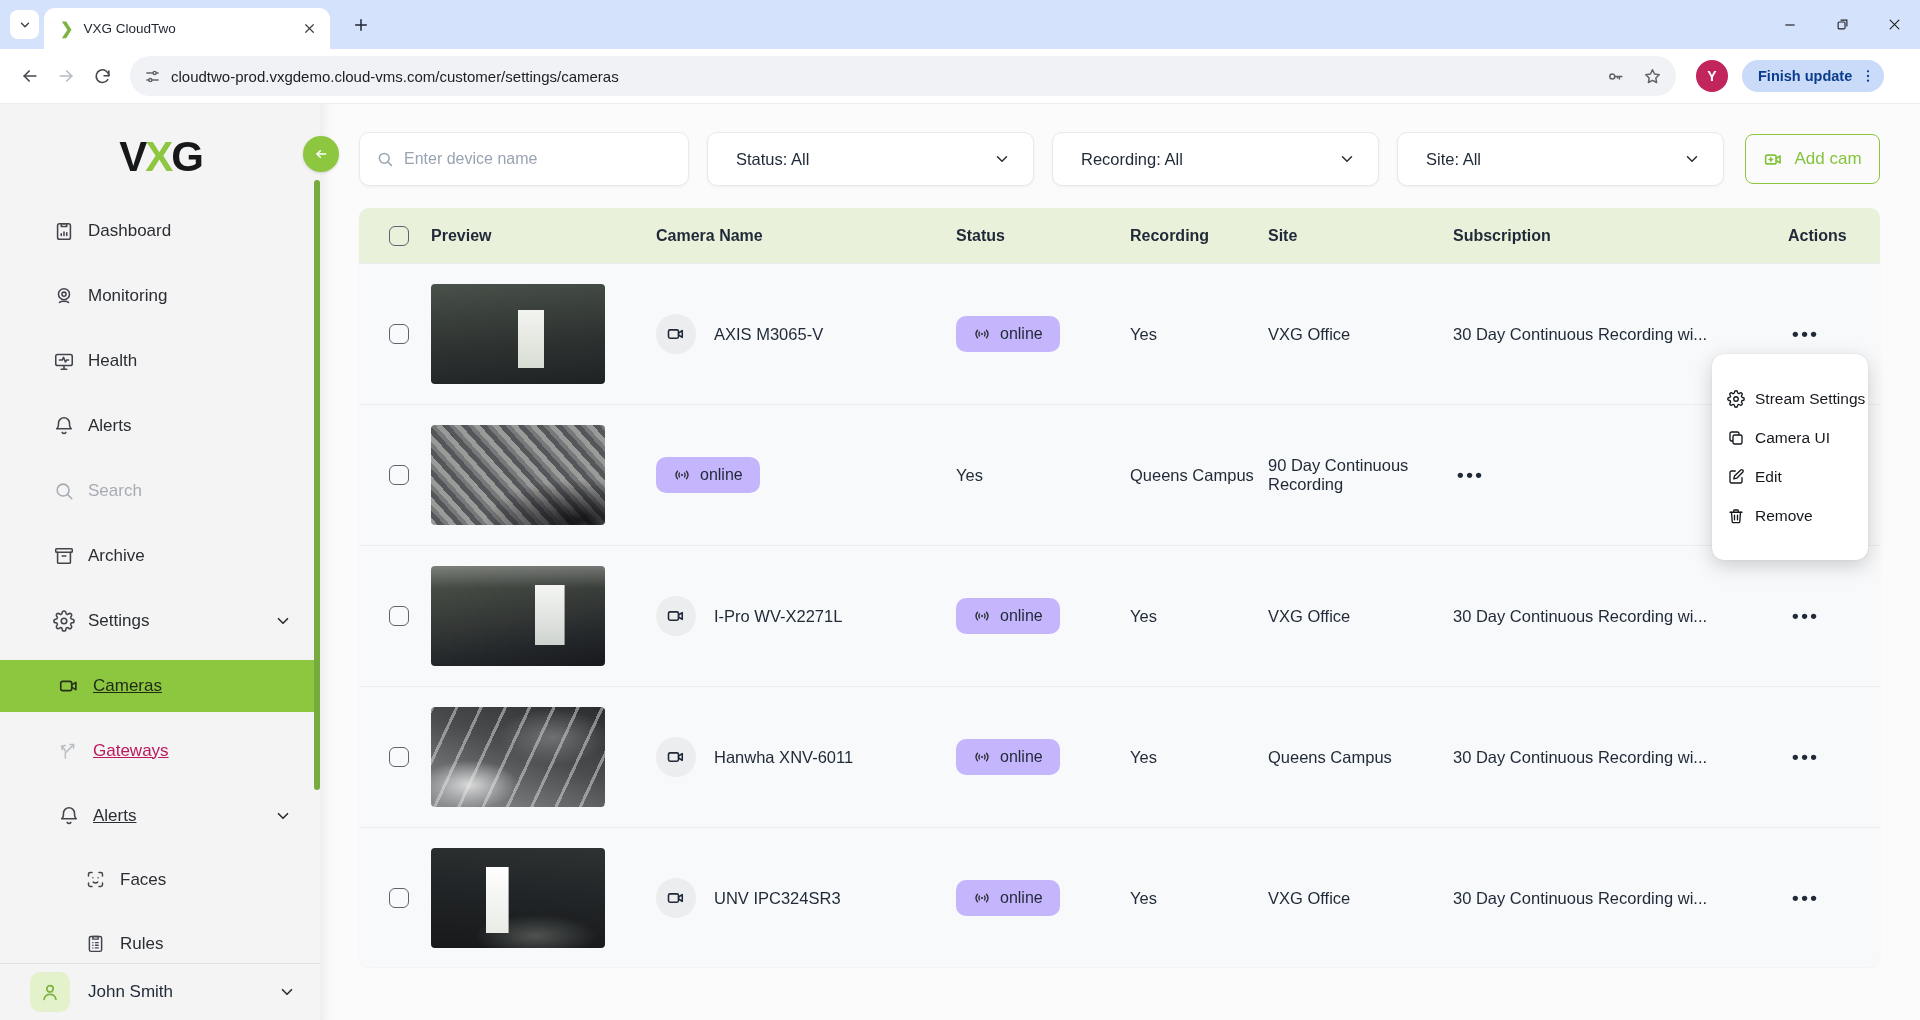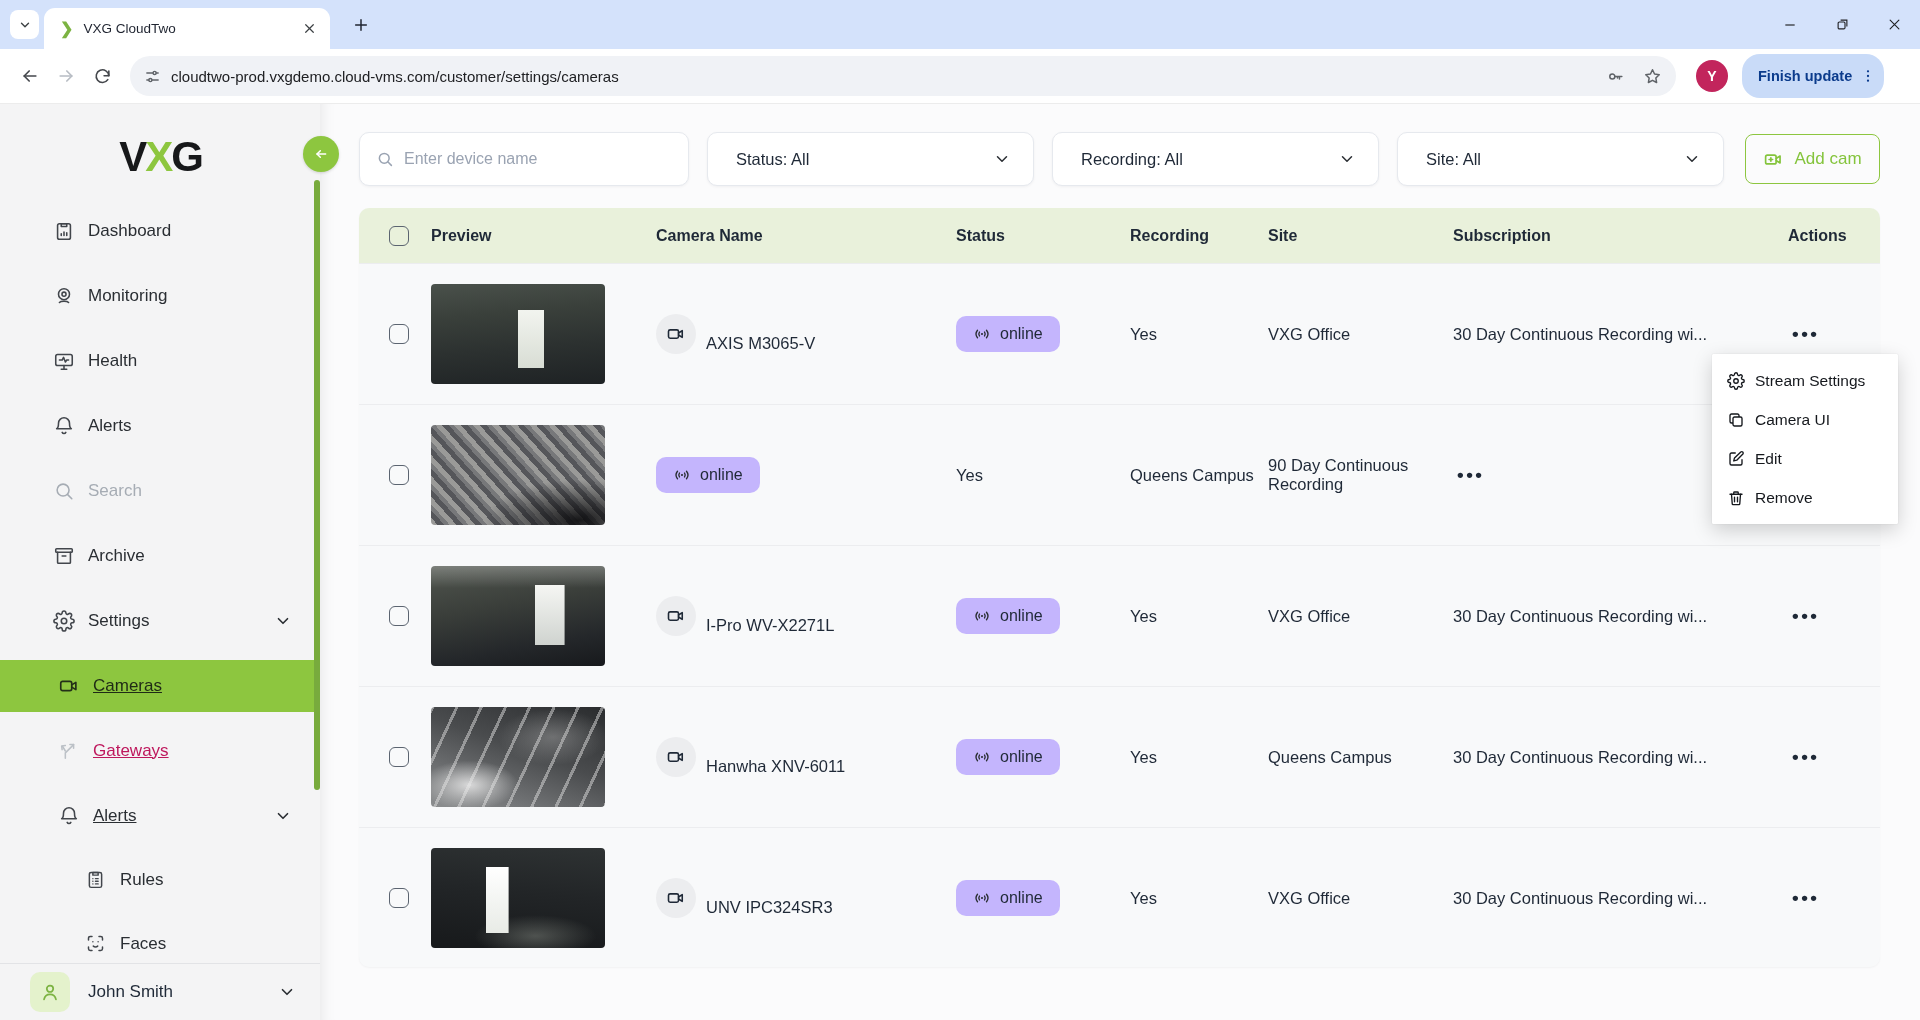--- a/index.html
+++ b/index.html
@@ -26,21 +26,21 @@
     align-items:center; padding:0 12px; border-bottom:1px solid #ececec; }
   .nav-btn { width:36px; height:36px; display:flex; align-items:center; justify-content:center; border-radius:50%; color:#44474c; cursor:pointer; }
   .nav-btn.disabled { color:#b7bcc3; }
   .omnibox { margin-left:10px; height:40px; width:1546px; background:#F0F2F6; border-radius:20px;
     display:flex; align-items:center; padding:0 14px; }
   .omni-tune { color:#5f6368; margin-right:10px; }
   .omni-url { font-size:15px; color:#202124; flex:1; white-space:nowrap; overflow:hidden; }
   .omni-icon { color:#5f6368; margin-left:18px; cursor:pointer; }
   .profile-avatar { width:32px; height:32px; border-radius:50%; margin-left:20px; display:flex; align-items:center;
     justify-content:center; color:#fff; font-size:14px; font-weight:700; cursor:pointer; }
-  .update-pill { margin-left:14px; height:44px; border-radius:18px; background:#C9DBF8; display:flex; align-items:center;
+  .update-pill { margin-left:14px; height:32px; border-radius:18px; background:#C9DBF8; display:flex; align-items:center;
     padding:0 8px 0 16px; cursor:pointer; }
   .update-label { font-size:14.5px; font-weight:600; color:#0B3B8C; }
   .kebab { color:#0B3B8C; margin-left:8px; }
 
   
   .sidebar { position:absolute; left:0; top:104px; width:320px; height:916px; background:#F4F4F5; z-index:2; }
   .logo { height:96px; display:flex; align-items:center; justify-content:center; font-size:42px; font-weight:800;
     letter-spacing:-3px; color:#17181a; padding-top:10px; }
   .logo .lx { color:#8DC63F; margin:0 1px; }
   .collapse-btn { position:absolute; left:303px; top:136px; width:36px; height:36px; border-radius:50%;
@@ -83,21 +83,21 @@
     gap:10px; cursor:pointer; background:transparent; }
 
   .table-card { position:absolute; top:104px; left:39px; width:1521px; height:759px; background:#F8F9FA;
     border-radius:10px; overflow:hidden; box-shadow:0 1px 2px rgba(0,0,0,.04); }
   .trow { display:grid; grid-template-columns:72px 225px 300px 174px 138px 185px 335px 92px; align-items:center; }
   .thead { height:55px; background:#E9F1DB; font-weight:700; font-size:16px; color:#1F2937; }
   .tbody-row { height:141px; border-top:1px solid #ECEDEF; font-size:16.5px; color:#1F2937; }
   .cell-check { padding-left:30px; }
   .checkbox { width:20px; height:20px; border:1.5px solid #5B6470; border-radius:6px; background:transparent; cursor:pointer; }
   .thumb { width:174px; height:100px; border-radius:4px; cursor:pointer; }
-  .cam-cell { display:flex; align-items:flex-end; gap:10px; }
+  .cam-cell { display:flex; align-items:center; gap:18px; }
   .cam-circle { width:40px; height:40px; border-radius:50%; background:#ECEDEF; color:#1F2937;
     display:flex; align-items:center; justify-content:center; flex:0 0 40px; }
   .cam-name { max-width:170px; line-height:1.25; }
   .badge { display:inline-flex; align-items:center; gap:9px; background:#c4b5fd; border-radius:10px;
     padding:9px 17px; font-size:16px; color:#1F2937; }
   .badge .bico { color:#2A2E33; }
   .site-cell { max-width:95px; line-height:1.25; }
   .dots-btn { font-weight:800; font-size:19px; letter-spacing:2.5px; color:#1F2937; cursor:pointer; padding-left:4px; }
 
   
@@ -116,22 +116,22 @@
       radial-gradient(40% 35% at 22% 78%, rgba(235,235,235,.85) 0%, rgba(235,235,235,0) 70%),
       radial-gradient(45% 40% at 70% 30%, rgba(200,200,200,.35) 0%, rgba(200,200,200,0) 70%),
       repeating-linear-gradient(115deg, rgba(220,220,220,.5) 0 3px, rgba(40,40,40,0) 3px 22px),
       linear-gradient(200deg, #2a2c2e 0%, #4a4c4e 45%, #6e7072 75%, #8d8f90 100%); }
   .thumb5 { background:
       linear-gradient(#ffffff,#e8ebe6) no-repeat 36% 55% / 13% 66%,
       radial-gradient(50% 30% at 60% 88%, rgba(130,135,128,.5) 0%, rgba(130,135,128,0) 70%),
       linear-gradient(185deg, #2e3233 0%, #222527 45%, #17191b 100%); }
 
   
-  .ctx-menu { position:absolute; left:1712px; top:354px; width:186px; background:#fff; border-radius:1px;
-    box-shadow:0 6px 20px rgba(0,0,0,.18), 0 0 1px rgba(0,0,0,.2); padding:7px 0; z-index:50; }
+  .ctx-menu { position:absolute; left:1712px; top:354px; width:156px; background:#fff; border-radius:12px;
+    box-shadow:0 6px 20px rgba(0,0,0,.18), 0 0 1px rgba(0,0,0,.2); padding:25px 0; z-index:50; }
   .ctx-item { height:39px; display:flex; align-items:center; gap:10px; padding:0 15px; font-size:15.5px;
     color:#15181D; cursor:pointer; white-space:nowrap; }
   .ctx-item .cico { color:#15181D; flex:0 0 18px; }
 </style>
 </head>
 <body>
 
 <div class="screen">
 
   <div class="tabstrip">
@@ -340,35 +340,35 @@
         <span>Alerts</span>
         <span class="chev">
           <svg width="18" height="18" viewBox="0 0 24 24" fill="none" stroke="currentColor" stroke-width="2.2" stroke-linecap="round" stroke-linejoin="round">
               <polyline points="6 9 12 15 18 9"></polyline>
             </svg>
         </span>
       </div>
       <div class="nav-item lvl3">
         <span class="nicon">
           <svg width="21" height="21" viewBox="0 0 24 24" fill="none" stroke="currentColor" stroke-width="1.7" stroke-linecap="round" stroke-linejoin="round">
+              <path d="M4 8V6a2 2 0 0 1 2-2h2M16 4h2a2 2 0 0 1 2 2v2M20 16v2a2 2 0 0 1-2 2h-2M8 20H6a2 2 0 0 1-2-2v-2"></path>
+              <path d="M9 10h.01M15 10h.01M9.5 15a3.5 3.5 0 0 0 5 0"></path>
+            </svg>
+        </span>
+        <span>Faces</span>
+      </div>
+      <div class="nav-item lvl3">
+        <span class="nicon">
+          <svg width="21" height="21" viewBox="0 0 24 24" fill="none" stroke="currentColor" stroke-width="1.7" stroke-linecap="round" stroke-linejoin="round">
               <rect x="5" y="4" width="14" height="17" rx="2"></rect>
               <path d="M9 4h6v3H9z"></path>
               <path d="M9 11h.01M12 11h3M9 14h.01M12 14h3M9 17h.01M12 17h3"></path>
             </svg>
         </span>
         <span>Rules</span>
-      </div>
-      <div class="nav-item lvl3">
-        <span class="nicon">
-          <svg width="21" height="21" viewBox="0 0 24 24" fill="none" stroke="currentColor" stroke-width="1.7" stroke-linecap="round" stroke-linejoin="round">
-              <path d="M4 8V6a2 2 0 0 1 2-2h2M16 4h2a2 2 0 0 1 2 2v2M20 16v2a2 2 0 0 1-2 2h-2M8 20H6a2 2 0 0 1-2-2v-2"></path>
-              <path d="M9 10h.01M15 10h.01M9.5 15a3.5 3.5 0 0 0 5 0"></path>
-            </svg>
-        </span>
-        <span>Faces</span>
       </div>
     </div>
 
     <div class="side-scrollbar"></div>
 
     <div class="side-footer">
       <div class="user-avatar">
         <svg width="22" height="22" viewBox="0 0 24 24" fill="none" stroke="currentColor" stroke-width="1.9" stroke-linecap="round" stroke-linejoin="round">
             <circle cx="12" cy="8.5" r="3.5"></circle>
             <path d="M5.5 20c.8-4 3.5-5.5 6.5-5.5s5.7 1.5 6.5 5.5"></path>

